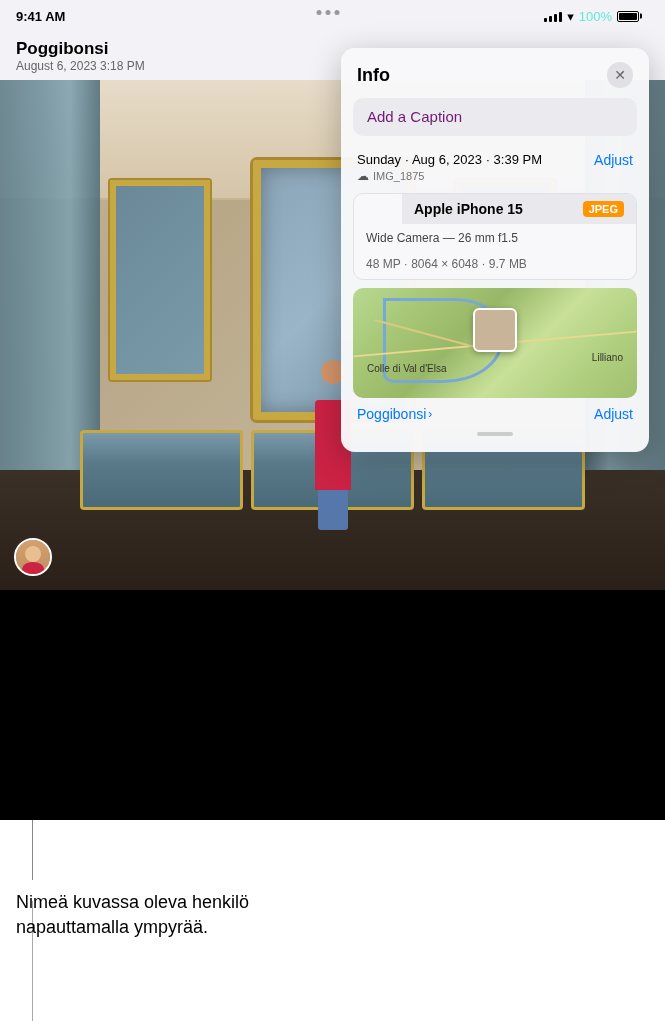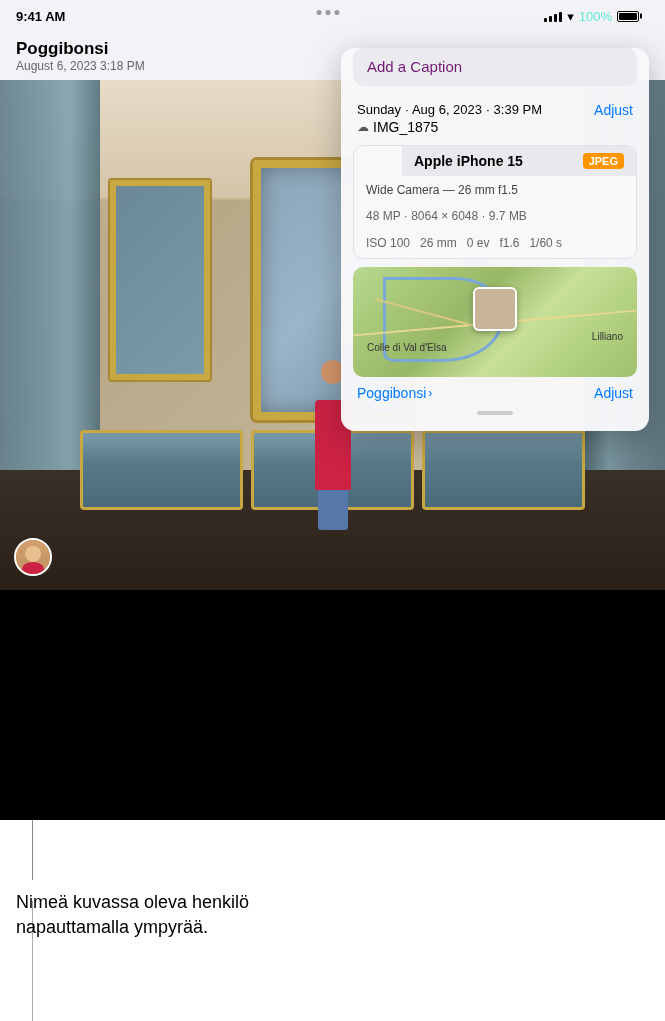--- a/index.html
+++ b/index.html
@@ -421,22 +421,22 @@
       gap: 4px;
       margin-top: 2px;
     }
 
     .cloud-icon {
       font-size: 12px;
       color: #555;
     }
 
     .file-name {
-      font-size: 14px;
-      color: #000000;
+      font-size: 11px;
+      color: #737373;
     }
 
     .adjust-link {
       font-size: 14px;
       color: #007aff;
       font-weight: 400;
     }
 
     
     .device-card {
@@ -807,20 +807,26 @@
     <div class="avatar-inner">
       <div class="avatar-head"></div>
       <div class="avatar-body"></div>
     </div>
   </div>
 </div>
 
 <div class="avatar-line"></div>
 
 <div class="info-panel">
+  <div class="info-header">
+    <span class="info-title">Info</span>
+    <button class="info-close-btn">
+      <span class="info-close-icon">✕</span>
+    </button>
+  </div>
 
   <div class="caption-field">
     <span class="caption-placeholder">Add a Caption</span>
   </div>
 
   <div class="date-row">
     <div class="date-info">
       <span class="date-text">Sunday · Aug 6, 2023 · 3:39 PM</span>
       <div class="file-row">
         <span class="cloud-icon">☁</span>
@@ -831,27 +837,20 @@
   </div>
 
   <div class="device-card">
     <div class="device-header">
       <span class="device-name">Apple iPhone 15</span>
       <span class="jpeg-badge">JPEG</span>
     </div>
     <div class="camera-info">Wide Camera — 26 mm f1.5</div>
     <div class="specs-row">
       <span>48 MP · 8064 × 6048 · 9.7 MB</span>
-    </div>
-    <div class="specs-row">
-      <span>ISO 100</span>
-      <span>26 mm</span>
-      <span>0 ev</span>
-      <span>f1.6</span>
-      <span>1/60 s</span>
     </div>
   </div>
 
   <div class="map-container">
     <div class="map-bg">
       <div class="map-river"></div>
       <div class="map-road"></div>
       <div class="map-road2"></div>
       <div class="map-thumb"></div>
       <span class="map-location-label">Colle di Val d'Elsa</span>

